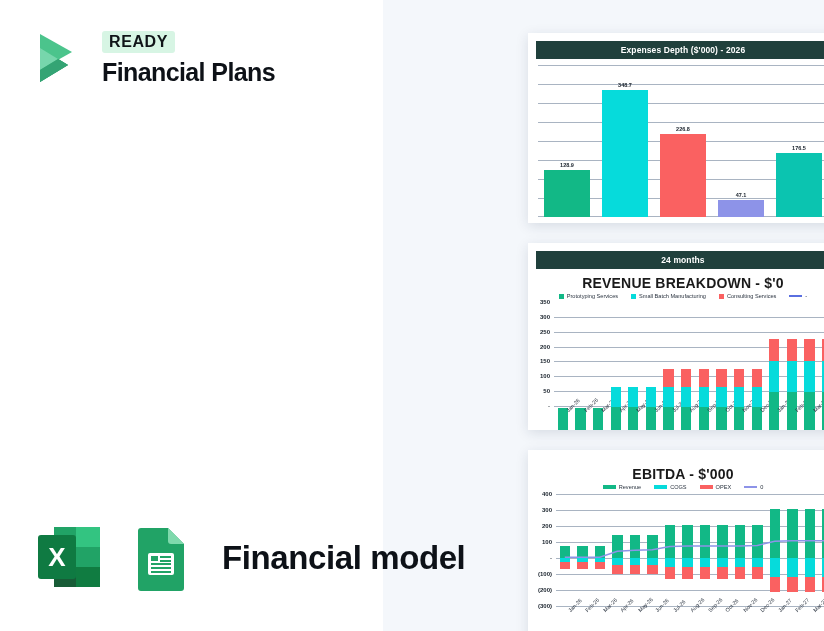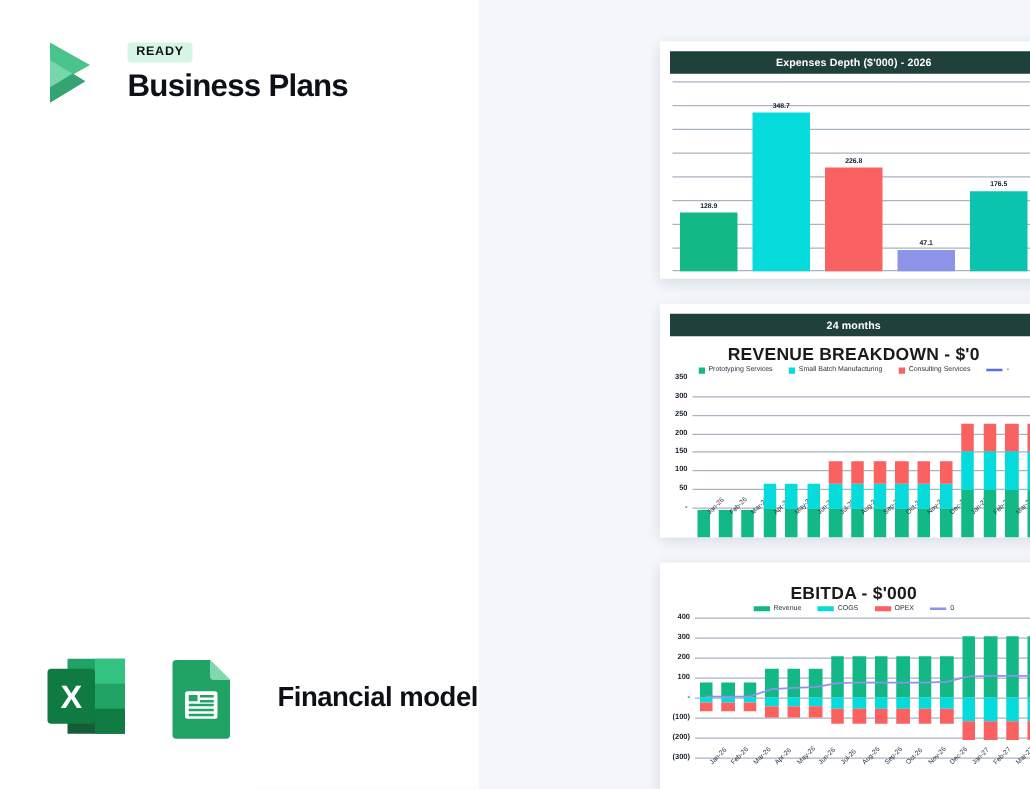--- a/index.html
+++ b/index.html
@@ -17,21 +17,21 @@
     position:absolute;left:0;top:0;width:383px;height:631px;
     background:#ffffff;
   }
 
   
   .brand{position:absolute;left:28px;top:26px;display:flex;align-items:center;gap:12px;}
   .brand-logo{width:62px;height:62px;position:relative;flex:0 0 auto;}
   .brand-text{display:flex;flex-direction:column;gap:2px;padding-top:2px;}
   .ready-badge{
     display:inline-block;background:#d7f5e4;color:#101418;
-    font-size:10px;font-weight:700;letter-spacing:.6px;
+    font-size:16px;font-weight:700;letter-spacing:.6px;
     padding:2px 7px 3px 7px;border-radius:3px;align-self:flex-start;
     line-height:1.1;
   }
   .brand-title{
     font-size:25px;font-weight:700;color:#0d1117;letter-spacing:-0.6px;
     line-height:1.05;margin-top:4px;white-space:nowrap;
   }
 
   
   .title-block{
@@ -42,21 +42,21 @@
     position:absolute;left:28px;top:42px;width:430px;
     color:#ffffff;font-size:53px;font-weight:400;line-height:1.17;
     letter-spacing:-0.5px;
   }
 
   
   .footer-row{position:absolute;left:32px;top:521px;display:flex;align-items:center;gap:18px;}
   .icon-excel{width:74px;height:74px;position:relative;flex:0 0 auto;}
   .icon-sheets{width:74px;height:74px;position:relative;flex:0 0 auto;}
   .footer-label{
-    font-size:22px;font-weight:700;color:#0d1117;letter-spacing:-0.4px;
+    font-size:33px;font-weight:700;color:#0d1117;letter-spacing:-0.4px;
     margin-left:6px;white-space:nowrap;
   }
 
   
   .card{
     position:absolute;background:#ffffff;
     box-shadow:0 3px 12px rgba(20,40,70,.13);
     overflow:hidden;
   }
   #card-expenses{left:528px;top:33px;width:310px;height:190px;}
@@ -115,21 +115,21 @@
       <svg viewBox="0 0 62 62" width="62" height="62" aria-hidden="true">
         <path d="M12 22 L12 56 L40 39 Z" fill="#34a474"></path>
         <path d="M12 22 L12 56 L40 39 Z" fill="#34a474"></path>
         <path d="M12 8 L12 44 L44 26 Z" fill="#4bc48c"></path>
         <path d="M12 22 L12 44 L30 33 Z" fill="#7fd9b2" opacity="0.85"></path>
         <path d="M30 33 L40 39 L12 56 L12 44 Z" fill="#34a474"></path>
       </svg>
     </div>
     <div class="brand-text">
       <span class="ready-badge">READY</span>
-      <span class="brand-title">Business Plans</span>
+      <span class="brand-title">Financial Plans</span>
     </div>
   </div>
 
 
   <div class="footer-row">
     <div class="icon-excel">
       <svg viewBox="0 0 74 74" width="74" height="74" aria-hidden="true">
         <rect x="22" y="6" width="46" height="20" fill="#21a366"></rect>
         <rect x="22" y="26" width="46" height="20" fill="#107c41"></rect>
         <rect x="22" y="46" width="46" height="20" fill="#185c37"></rect>

